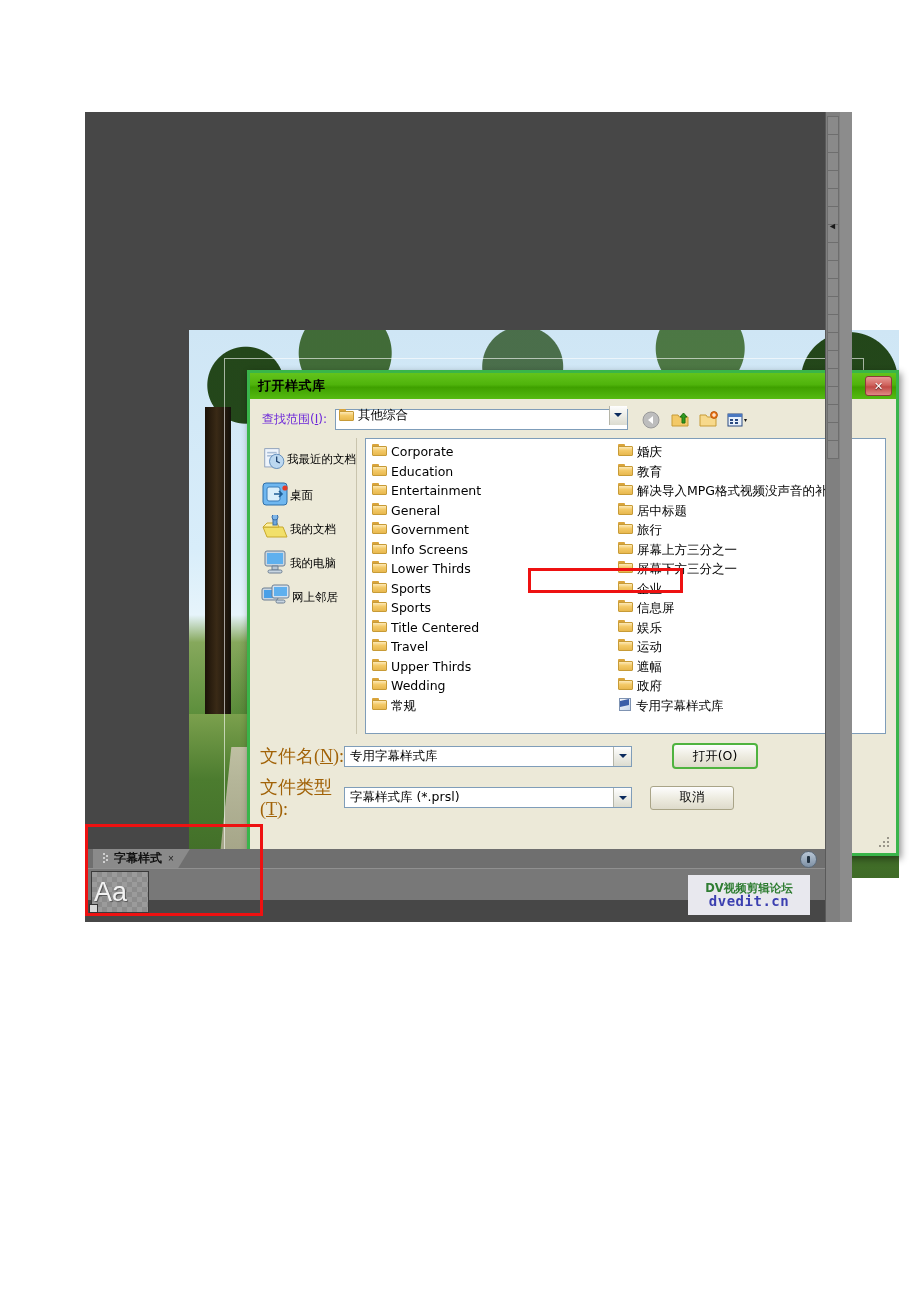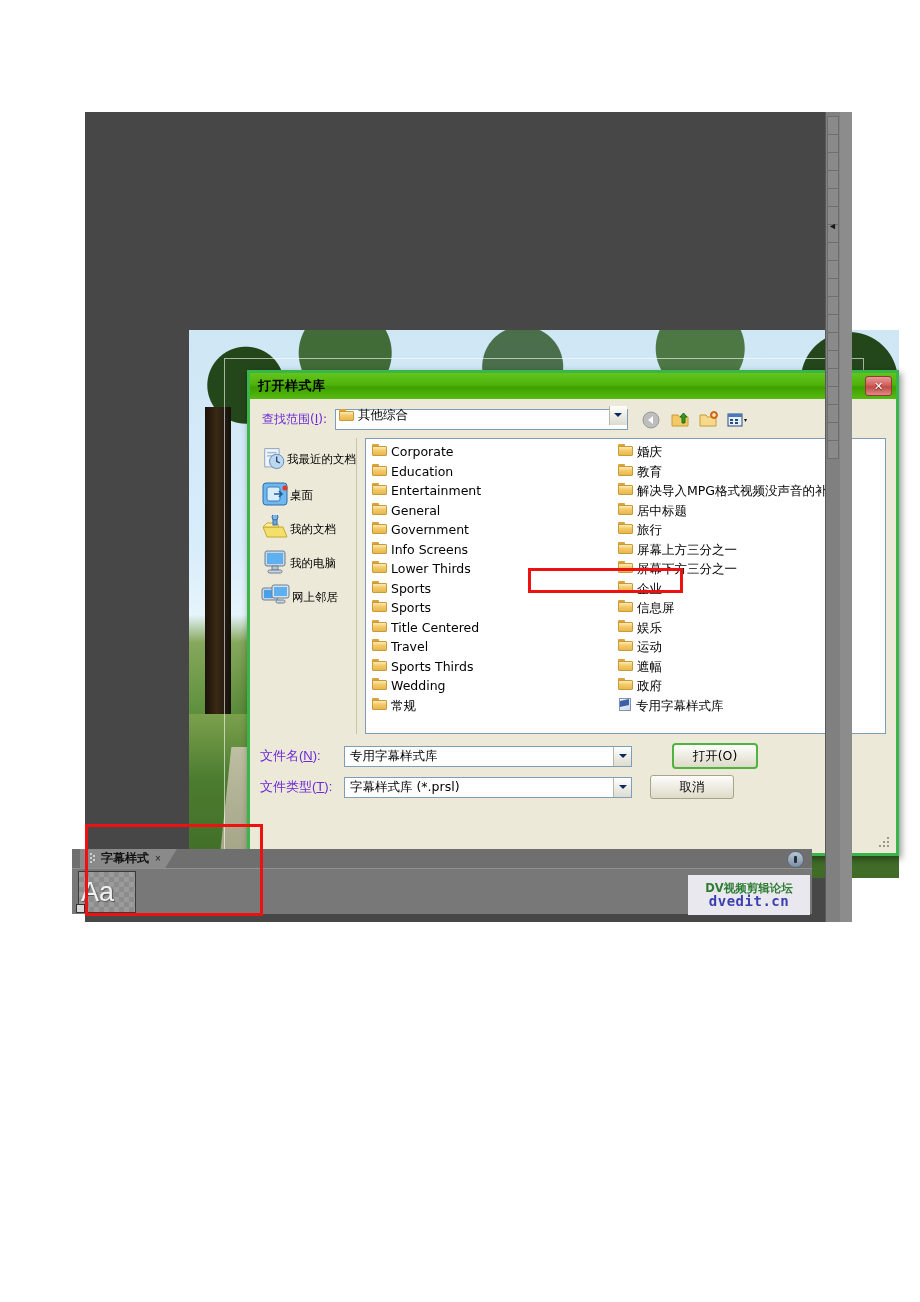--- a/index.html
+++ b/index.html
@@ -76,38 +76,38 @@
   .folder:after{content:"";position:absolute;left:0;top:2px;width:15px;height:10px;border-radius:1px;
     background:linear-gradient(180deg,#fde9b6,#f3c967 45%,#e8b84e);border:1px solid #c79b37;box-sizing:border-box;}
   
   .docicon{width:14px;height:13px;position:relative;flex:0 0 auto;}
   .docicon:before{content:"";position:absolute;left:1px;top:0;width:12px;height:13px;background:linear-gradient(135deg,#f6f8fc,#c9d7ea);border:1px solid #7f93b2;box-sizing:border-box;}
   .docicon:after{content:"";position:absolute;left:2px;top:2px;width:9px;height:6px;background:#3b5ea8;transform:skewY(-14deg);}
 
   
   #fields{margin-top:9px;}
   .frow{display:flex;align-items:center;margin-bottom:6px;}
-  .flabel{width:84px;font-size:13px;color:#6d28d9;font-family:Liberation Sans, sans-serif;}
+  .flabel{width:84px;font-size:18px;color:#a16207;font-family:Liberation Serif, serif;}
   .fcombo{width:288px;height:21px;background:#fff;border:1px solid #7f9db9;display:flex;align-items:center;box-sizing:border-box;}
   .fcombo .t{font-size:12.5px;color:#000;padding-left:5px;font-family:"DejaVu Sans",sans-serif;}
   .btn{width:82px;height:22px;margin-left:18px;font-size:12.5px;font-family:"DejaVu Sans",sans-serif;
     background:linear-gradient(180deg,#fdfdfd,#eceade 55%,#dedbcb);border:1px solid #a9a487;border-radius:3px;
     display:flex;align-items:center;justify-content:center;cursor:pointer;color:#000;}
   .btn.default{border:2px solid #4fb33f;border-radius:4px;margin-left:40px;}
   #grip{position:absolute;right:5px;bottom:4px;width:12px;height:12px;
     background:
       radial-gradient(circle at 9px 9px, #9a968a 1px, transparent 1.2px),
       radial-gradient(circle at 5px 9px, #9a968a 1px, transparent 1.2px),
       radial-gradient(circle at 9px 5px, #9a968a 1px, transparent 1.2px),
       radial-gradient(circle at 1px 9px, #9a968a 1px, transparent 1.2px),
       radial-gradient(circle at 5px 5px, #9a968a 1px, transparent 1.2px),
       radial-gradient(circle at 9px 1px, #9a968a 1px, transparent 1.2px);}
 
   
-  #bottom-panel{position:absolute;left:72px;top:849px;width:740px;height:65px;background:#787878;}
+  #bottom-panel{position:absolute;left:85px;top:849px;width:740px;height:51px;background:#787878;}
   #tabstrip{height:19px;background:#6f6f6f;border-bottom:1px solid #909090;position:relative;}
   #tab-title-style{position:absolute;left:8px;top:0;height:19px;padding:0 16px 0 10px;background:#8a8a8a;
     display:flex;align-items:center;gap:6px;clip-path:polygon(0 0,100% 0,88% 100%,0 100%);cursor:pointer;}
   #tab-title-style .tlabel{font-size:12px;font-weight:700;color:#111;font-family:"DejaVu Sans",sans-serif;}
   #tab-title-style .tclose{font-size:10px;color:#222;}
   .grip-dots{width:5px;height:11px;background:
     radial-gradient(circle at 1px 1px,#cfcfcf 1px,transparent 1.2px),
     radial-gradient(circle at 1px 5px,#cfcfcf 1px,transparent 1.2px),
     radial-gradient(circle at 1px 9px,#cfcfcf 1px,transparent 1.2px),
     radial-gradient(circle at 4px 3px,#cfcfcf 1px,transparent 1.2px),
@@ -304,21 +304,21 @@
             <div class="fitem">
               <span class="folder"></span>
               <span class="fname">Title Centered</span>
             </div>
             <div class="fitem">
               <span class="folder"></span>
               <span class="fname">Travel</span>
             </div>
             <div class="fitem">
               <span class="folder"></span>
-              <span class="fname">Sports Thirds</span>
+              <span class="fname">Upper Thirds</span>
             </div>
             <div class="fitem">
               <span class="folder"></span>
               <span class="fname">Wedding</span>
             </div>
             <div class="fitem">
               <span class="folder"></span>
               <span class="fname">常规</span>
             </div>
             <div class="fitem">

